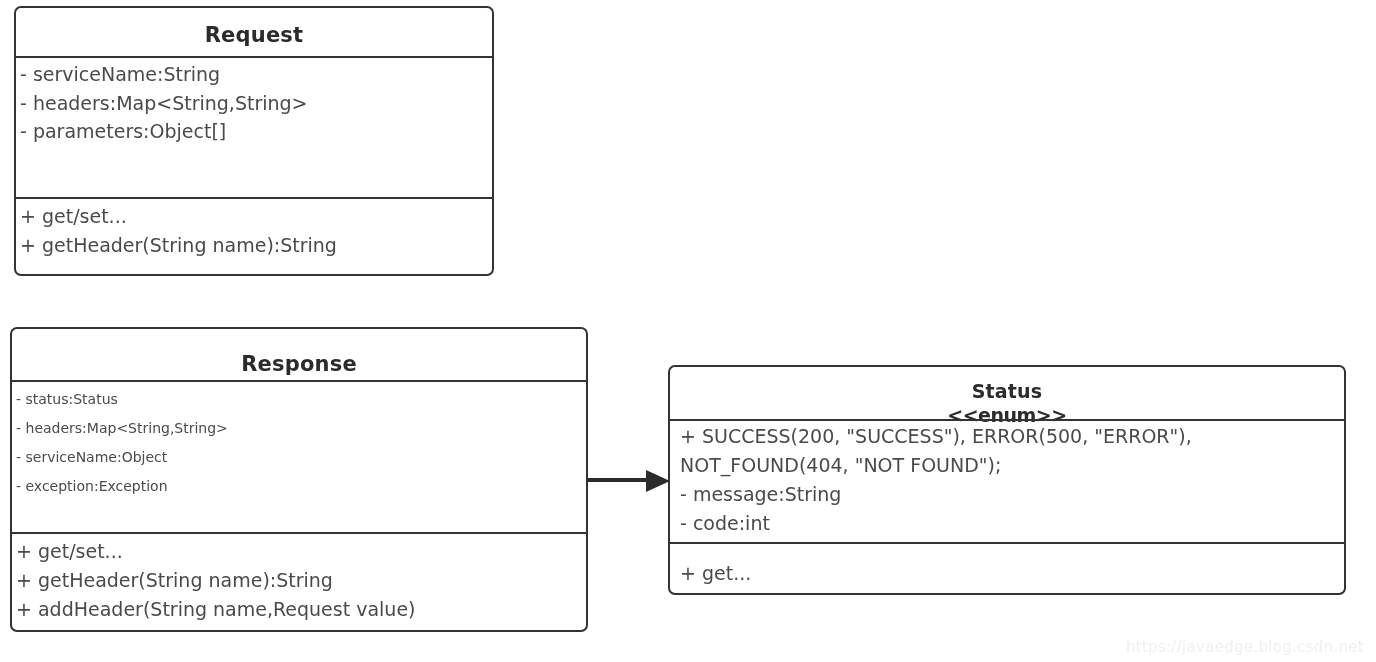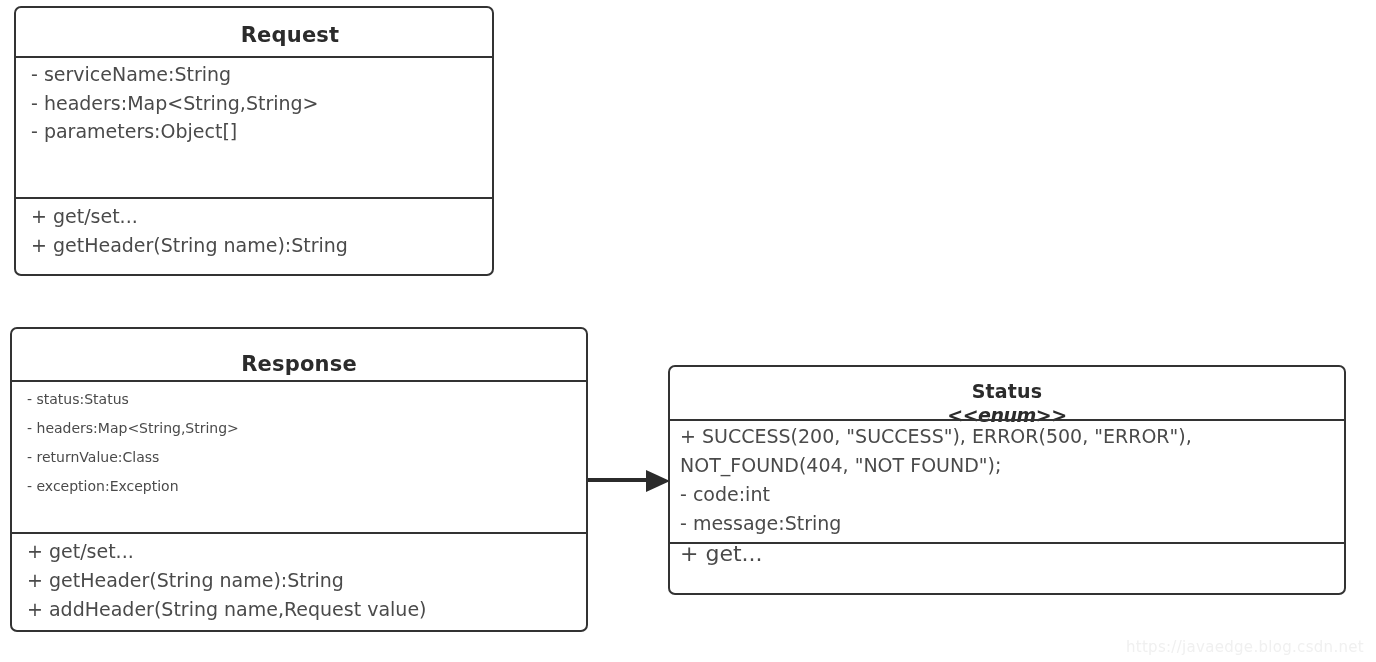--- a/index.html
+++ b/index.html
@@ -34,40 +34,39 @@
     color: #2b2b2b;
     letter-spacing: 0.2px;
     display: flex;
     flex-direction: column;
     align-items: center;
     justify-content: center;
   }
   .uml-title .stereotype {
     font-weight: bold;
     letter-spacing: -0.5px;
-    font-style: italic;
   }
 
   .divider {
     position: absolute;
     left: 0;
     right: 0;
     height: 0;
     border-top: 2.5px solid #333333;
     background: transparent;
     z-index: 5;
   }
 
   .compartment {
     box-sizing: border-box;
     position: absolute;
     left: 0;
     right: 0;
     color: #4a4a4a;
-    padding-left: 15px;
+    padding-left: 4px;
     z-index: 1;
   }
   .member-line {
     white-space: pre;
     color: #4a4a4a;
   }
   .member-wrap {
     white-space: pre-wrap;
     color: #4a4a4a;
   }
@@ -76,21 +75,20 @@
   #request-box {
     left: 14px;
     top: 6px;
     width: 480px;
     height: 270px;
   }
   #request-box .uml-title {
     height: 48px;
     font-size: 21px;
     padding-top: 6px;
-    margin-left: 36px;
   }
   #request-box .divider.d1 { top: 48px; }
   #request-box .divider.d2 { top: 189px; }
   #request-box .attrs {
     top: 52px;
     font-size: 19px;
     line-height: 28.5px;
   }
   #request-box .methods {
     top: 194px;
@@ -140,22 +138,22 @@
   #status-box .divider.d1 { top: 52px; }
   #status-box .divider.d2 { top: 175px; }
   #status-box .members {
     top: 55px;
     font-size: 19px;
     line-height: 29px;
     padding-left: 10px;
     padding-right: 8px;
   }
   #status-box .methods {
-    top: 172px;
-    font-size: 22px;
+    top: 192px;
+    font-size: 19px;
     line-height: 29px;
     padding-left: 10px;
   }
 
   
   #assoc-arrow {
     position: absolute;
     left: 588px;
     top: 470px;
     width: 82px;
@@ -212,21 +210,21 @@
 </div>
 
 <div class="uml-box" id="response-box">
   <div class="uml-title">
     <span>Response</span>
   </div>
   <div class="divider d1"></div>
   <div class="compartment attrs">
     <div class="member-line">- status:Status</div>
     <div class="member-line">- headers:Map&lt;String,String&gt;</div>
-    <div class="member-line">- returnValue:Class</div>
+    <div class="member-line">- serviceName:Object</div>
     <div class="member-line">- exception:Exception</div>
   </div>
   <div class="divider d2"></div>
   <div class="compartment methods">
     <div class="member-line">+ get/set...</div>
     <div class="member-line">+ getHeader(String name):String</div>
     <div class="member-line">+ addHeader(String name,Request value)</div>
   </div>
 </div>
 
@@ -236,22 +234,22 @@
 </div>
 
 <div class="uml-box" id="status-box">
   <div class="uml-title">
     <span>Status</span>
     <span class="stereotype">&lt;&lt;enum&gt;&gt;</span>
   </div>
   <div class="divider d1"></div>
   <div class="compartment members">
     <div class="member-wrap">+ SUCCESS(200, "SUCCESS"), ERROR(500, "ERROR"), NOT_FOUND(404, "NOT FOUND");</div>
+    <div class="member-line">- message:String</div>
     <div class="member-line">- code:int</div>
-    <div class="member-line">- message:String</div>
   </div>
   <div class="divider d2"></div>
   <div class="compartment methods">
     <div class="member-line">+ get...</div>
   </div>
 </div>
 
 <div id="watermark">https://javaedge.blog.csdn.net</div>
 
 </body></html>

